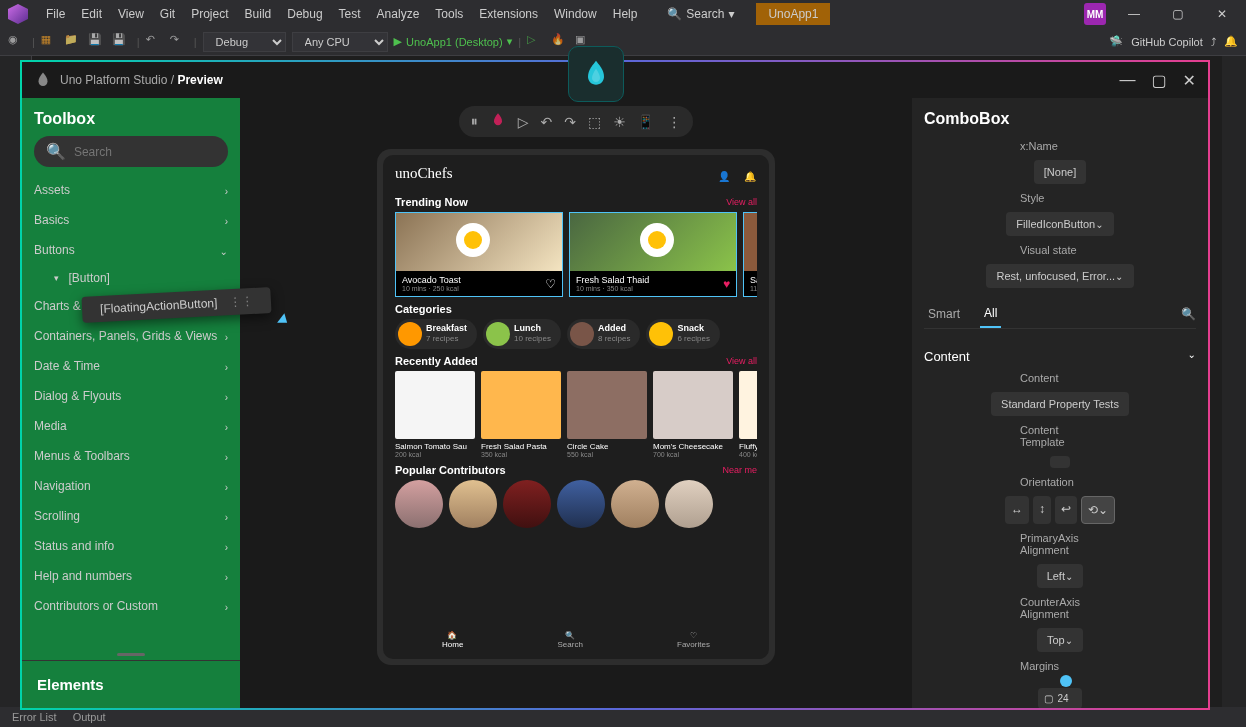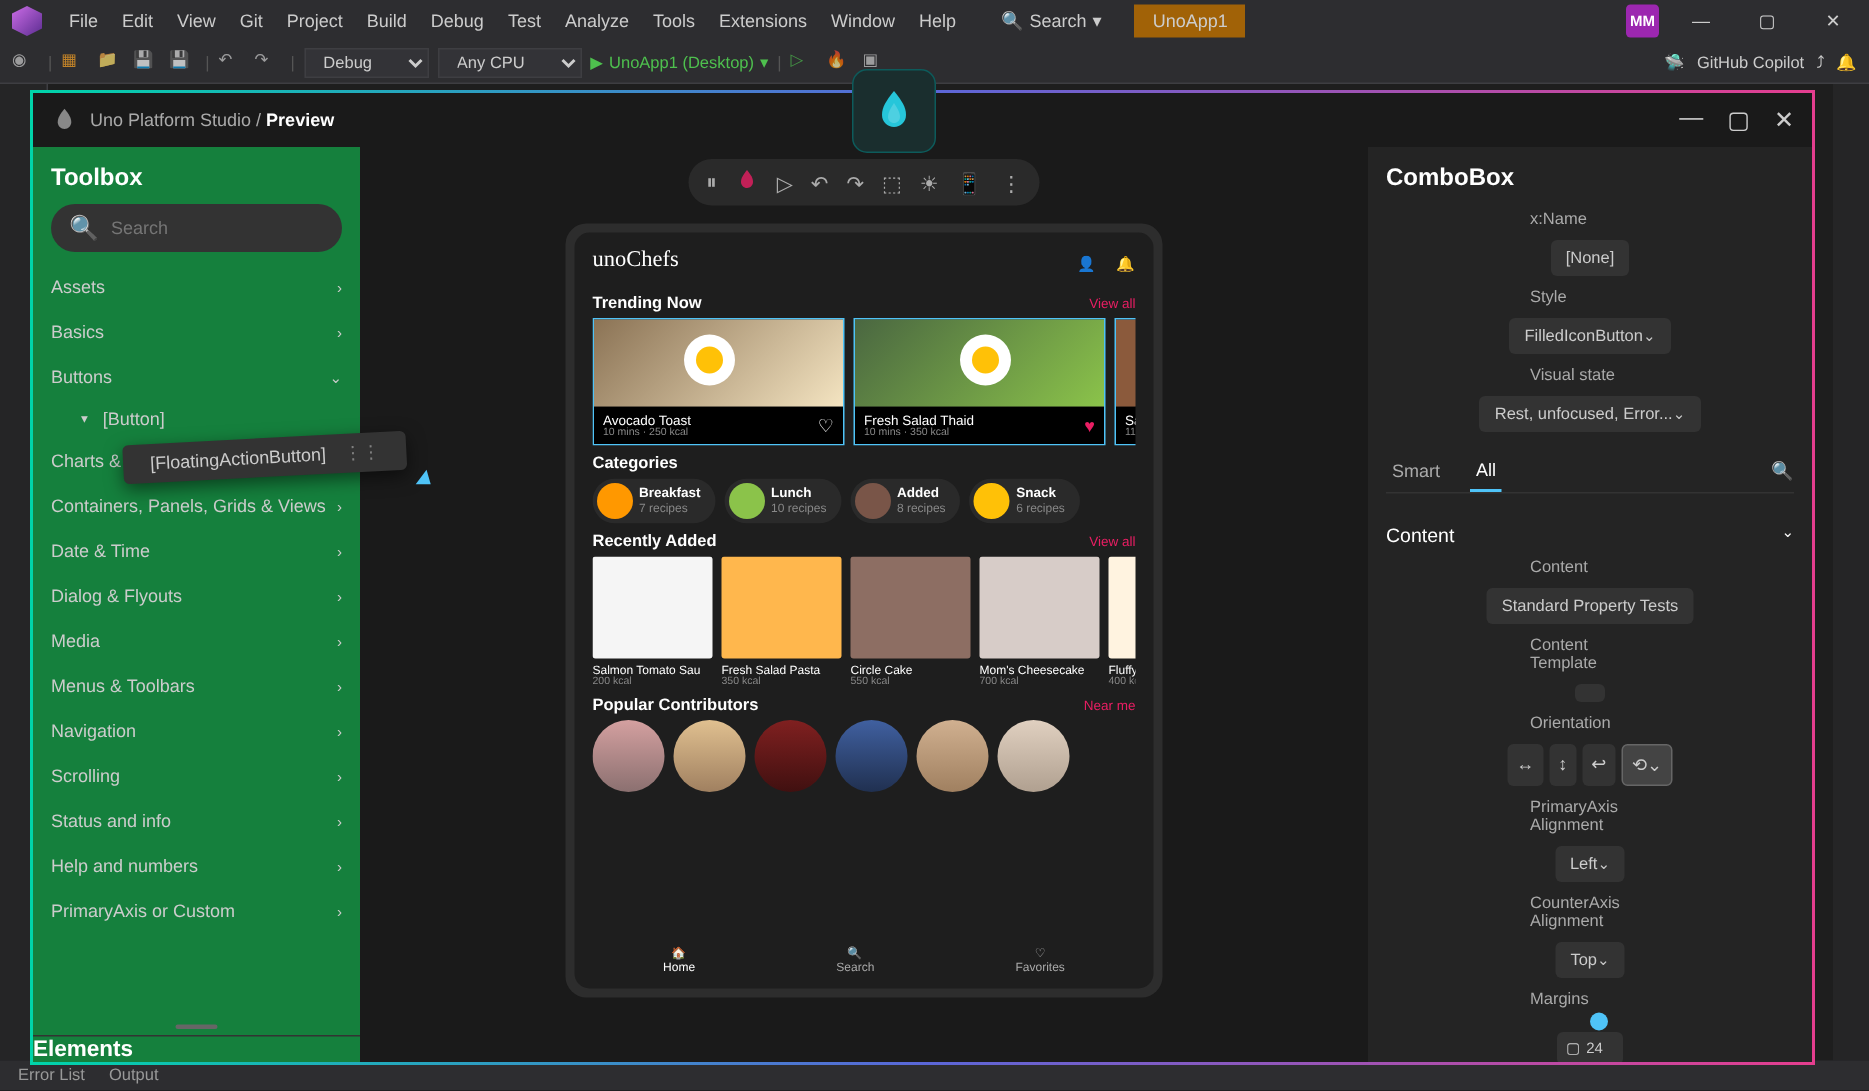--- a/index.html
+++ b/index.html
@@ -40,21 +40,21 @@
 .toolbox { width: 218px; background: #15803d; display: flex; flex-direction: column; }
 .toolbox-header { padding: 12px 12px 8px; font-size: 16px; font-weight: 600; color: #fff; }
 .toolbox-search { margin: 0 12px 8px; background: #333; border-radius: 16px; padding: 6px 12px; display: flex; align-items: center; gap: 8px; }
 .toolbox-search input { background: none; border: none; color: #ccc; flex: 1; outline: none; font-size: 12px; }
 .toolbox-list { flex: 1; overflow-y: auto; }
 .toolbox-item { padding: 8px 12px; font-size: 12px; display: flex; align-items: flex-end; justify-content: space-between; cursor: pointer; }
 .toolbox-sub { padding: 6px 12px 6px 32px; font-size: 12px; display: flex; align-items: center; gap: 6px; }
 .toolbox-sub::before { content: '▾'; font-size: 9px; margin-right: 4px; }
 .drag-item { position: absolute; left: 60px; top: 230px; background: #333; padding: 6px 18px; border-radius: 4px; font-size: 12px; transform: rotate(-3deg); box-shadow: 0 4px 12px rgba(0,0,0,0.5); display:flex; align-items:center; gap:12px; }
 .drag-cursor { position: absolute; right: -16px; bottom: -14px; width: 0; height: 0; border-left: 8px solid #4fc3f7; border-top: 6px solid transparent; border-bottom: 6px solid transparent; transform: rotate(40deg); }
-.elements-header { padding: 0; font-size: 15px; font-weight: 600; color: #fff; border-top: 1px solid #333; }
+.elements-header { padding: 15px; font-size: 15px; font-weight: 600; color: #fff; border-top: 1px solid #333; }
 .resize-grip { width: 28px; height: 3px; background: #666; margin: 4px auto; border-radius: 2px; }
 
 
 .canvas { flex: 1; background: #1a1a1a; display: flex; flex-direction: column; align-items: center; }
 .canvas-toolbar { margin-top: 8px; background: #2a2a2a; border-radius: 20px; padding: 6px 12px; display: flex; align-items: center; gap: 12px; }
 .canvas-toolbar span { cursor: pointer; opacity: 0.8; font-size: 14px; }
 .flame-icon-big { position: absolute; left: 50%; top: -28px; transform: translateX(-50%); width: 56px; height: 56px; background: #1a2e2e; border-radius: 10px; display: flex; align-items: center; justify-content: center; border: 1px solid #0d5b5b; }
 .flame-svg { width: 32px; height: 32px; }
 
 
@@ -248,21 +248,21 @@
           </div>
           <div class="toolbox-item">
             <span>Status and info</span>
             <span class="chev">›</span>
           </div>
           <div class="toolbox-item">
             <span>Help and numbers</span>
             <span class="chev">›</span>
           </div>
           <div class="toolbox-item">
-            <span>PrimaryAxis or Custom</span>
+            <span>Contributors or Custom</span>
             <span class="chev">›</span>
           </div>
         </div>
       <div class="resize-grip"></div>
       <div class="elements-header">Elements</div>
     </div>
 
     <div class="drag-item">
       <span>[FloatingActionButton]</span>
       <span style="opacity:0.5">⋮⋮</span>

